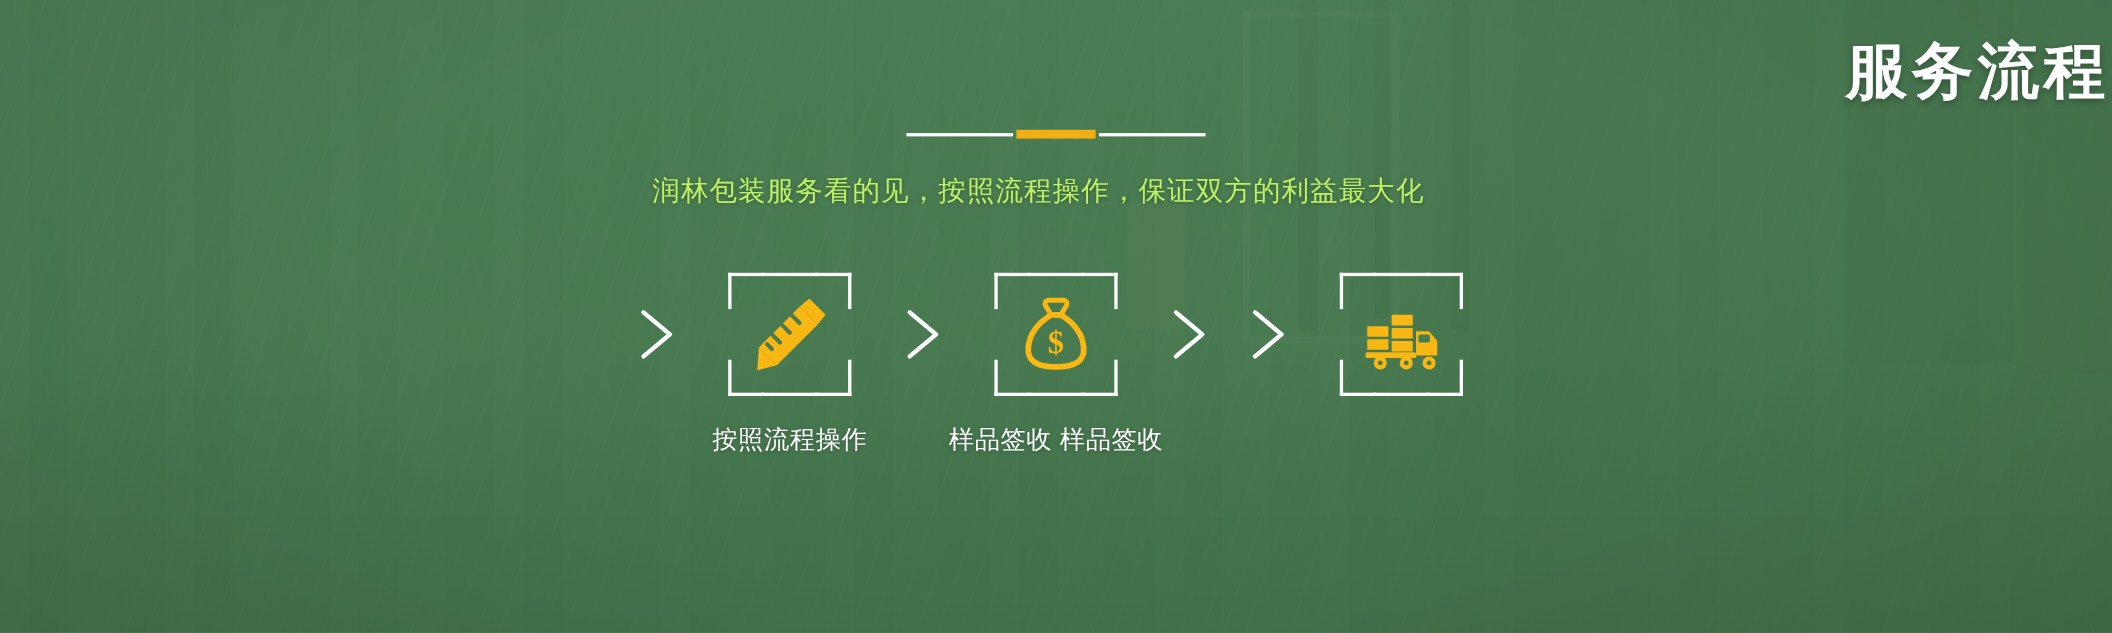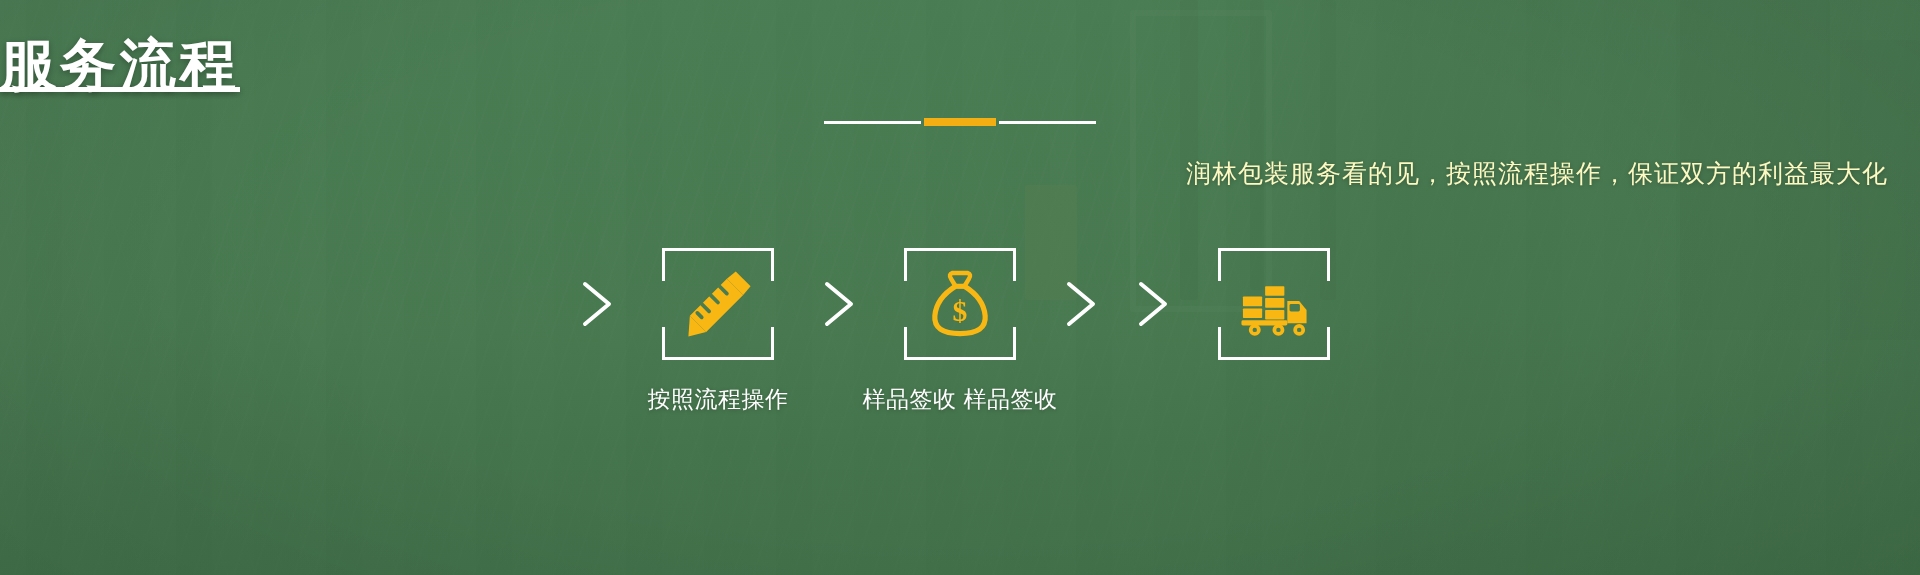--- a/index.html
+++ b/index.html
@@ -44,37 +44,36 @@
   }
   .vignette{
     position:absolute;inset:0;
     background:radial-gradient(ellipse 85% 120% at 50% 45%, rgba(0,0,0,0) 40%, rgba(0,0,0,0.13) 100%);
   }
 
   
   .content{position:absolute;inset:0;}
 
   .title{
-    position:absolute;top:34px;left:0;width:1918px;text-align:left;
+    position:absolute;top:34px;left:0;width:1918px;text-align:right;
     color:#ffffff;font-size:56px;font-weight:bold;letter-spacing:4px;
     line-height:1.1;
     text-shadow:0 2px 6px rgba(0,0,0,0.28);
-    text-decoration:underline;
   }
 
   .divider{
     position:absolute;top:118px;left:50%;transform:translateX(-50%);
     width:272px;height:8px;display:flex;align-items:center;
   }
   .divider .bar-w{flex:1;height:3px;background:#ffffff;}
   .divider .bar-y{width:72px;height:8px;background:#f3ae14;margin:0 3px;}
 
   .subtitle{
-    position:absolute;top:157px;left:0;width:1888px;text-align:right;
-    color:#fef9c3;font-size:25px;letter-spacing:1px;
+    position:absolute;top:157px;left:0;width:1888px;text-align:center;
+    color:#bef264;font-size:25px;letter-spacing:1px;
     text-shadow:0 1px 4px rgba(0,0,0,0.25);
   }
 
   
   .steps{
     position:absolute;top:248px;left:50%;transform:translateX(-50%);
     width:1240px;display:flex;align-items:flex-start;justify-content:center;
   }
   .step{width:170px;display:flex;flex-direction:column;align-items:center;}
   .iconbox{

